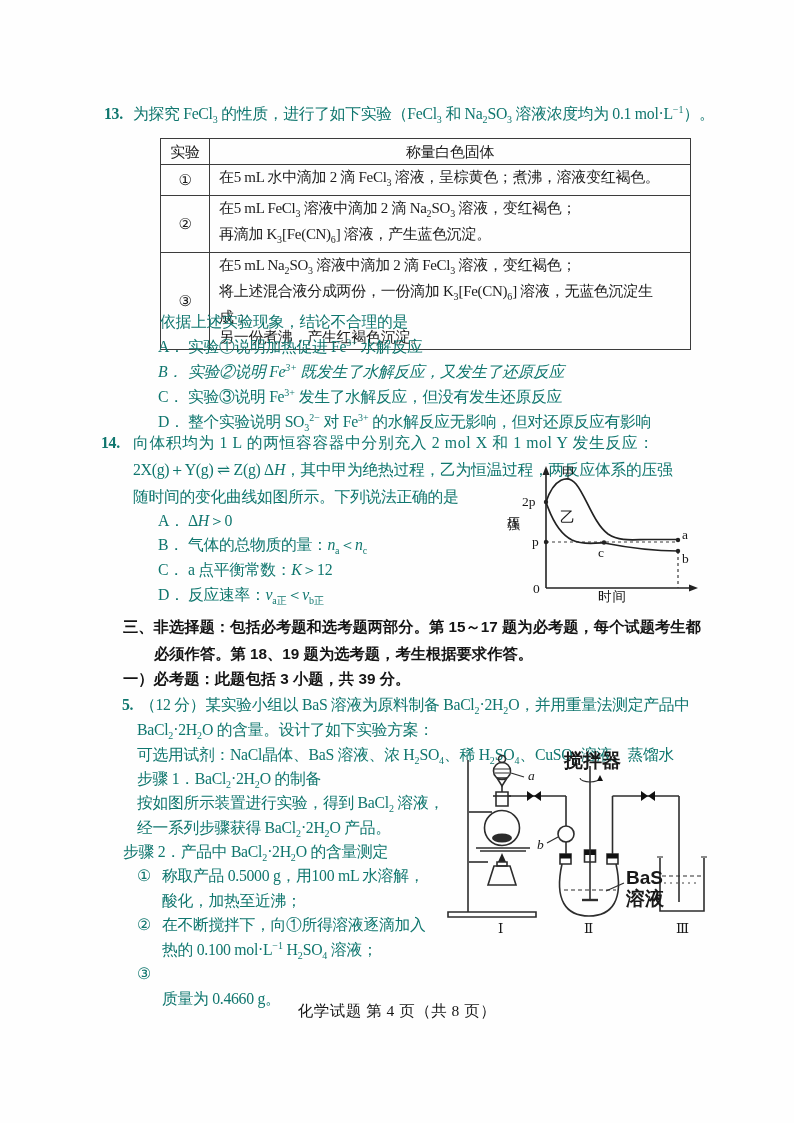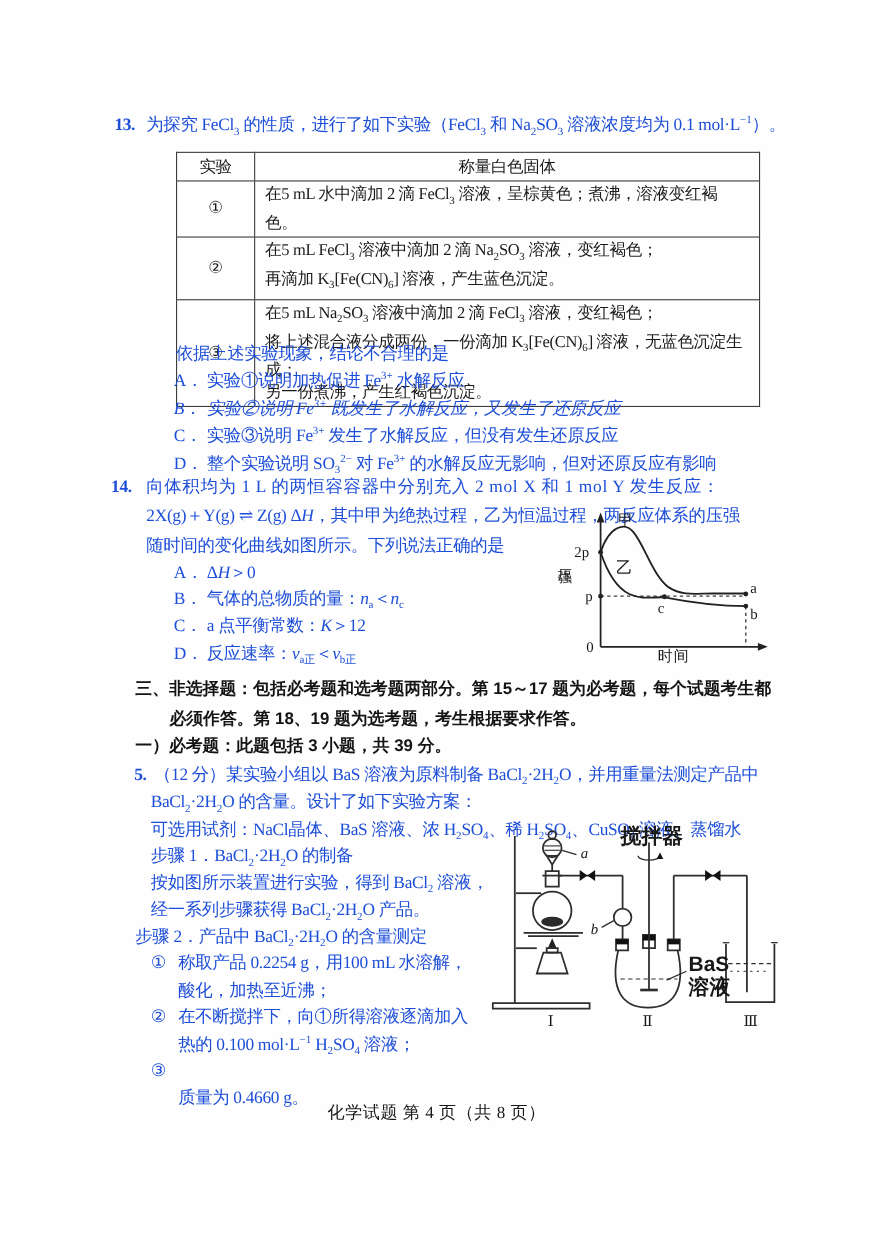--- a/index.html
+++ b/index.html
@@ -1,29 +1,29 @@
 <!DOCTYPE html>
 <html><head>
 <meta charset="utf-8">
 <style>
   html,body{margin:0;padding:0;background:#e8e8e8;}
   .page{position:relative;width:794px;height:1123px;margin:0 auto;background:#fefefe;overflow:hidden;
         font-family:"Liberation Serif","DejaVu Serif",serif;color:#1b1b1b;}
-  .t{position:absolute;white-space:nowrap;font-size:15.8px;line-height:1.25;letter-spacing:-0.3px;color:#1d4ed8;}
+  .t{position:absolute;white-space:nowrap;font-size:15.8px;line-height:1.25;letter-spacing:-0.3px;color:#0f766e;}
   .qnum{font-weight:700;}
   .hd{font-family:"Liberation Sans","DejaVu Sans",sans-serif;font-weight:700;font-size:15.3px;color:#141414;letter-spacing:0;}
   .opt-label{display:inline-block;width:30px;}
   sub,sup{font-size:10px;letter-spacing:0;}
   i{font-style:italic;font-family:"Liberation Serif",serif;}
 
   
   table.exp{position:absolute;left:160px;top:138px;width:531px;border-collapse:collapse;
             font-size:15px;line-height:20px;letter-spacing:-0.3px;}
   table.exp th,table.exp td{border:1.4px solid #3c3c3c;font-weight:400;padding:2px 9px;vertical-align:middle;}
-  table.exp .c1{width:44px;text-align:center;padding:2px 13px;}
+  table.exp .c1{width:44px;text-align:center;padding:2px 2px;}
   table.exp th{text-align:center;height:21px;}
 
   
   .graph{position:absolute;left:506px;top:462px;width:198px;height:142px;}
   .graph .lbl{position:absolute;font-size:13.5px;line-height:1;white-space:nowrap;color:#181818;}
   .graph .vert{writing-mode:vertical-rl;text-orientation:upright;letter-spacing:2px;font-size:13px;}
 
   
   .diagram{position:absolute;left:438px;top:750px;width:292px;height:190px;}
   .diagram .lbl{position:absolute;font-size:13.5px;line-height:1.1;white-space:nowrap;color:#181818;}
@@ -119,21 +119,21 @@
   <div class="t qnum" style="left:122px;top:695px;">5.</div>
   <div class="t" style="left:140px;top:695px;">（12 分）某实验小组以 BaS 溶液为原料制备 BaCl<sub>2</sub>·2H<sub>2</sub>O，并用重量法测定产品中</div>
   <div class="t" style="left:137px;top:720px;">BaCl<sub>2</sub>·2H<sub>2</sub>O 的含量。设计了如下实验方案：</div>
   <div class="t" style="left:137px;top:745px;">可选用试剂：NaCl晶体、BaS 溶液、浓 H<sub>2</sub>SO<sub>4</sub>、稀 H<sub>2</sub>SO<sub>4</sub>、CuSO<sub>4</sub> 溶液、蒸馏水</div>
   <div class="t" style="left:137px;top:769px;">步骤 1．BaCl<sub>2</sub>·2H<sub>2</sub>O 的制备</div>
   <div class="t" style="left:137px;top:793px;">按如图所示装置进行实验，得到 BaCl<sub>2</sub> 溶液，</div>
   <div class="t" style="left:137px;top:818px;">经一系列步骤获得 BaCl<sub>2</sub>·2H<sub>2</sub>O 产品。</div>
   <div class="t" style="left:123px;top:842px;">步骤 2．产品中 BaCl<sub>2</sub>·2H<sub>2</sub>O 的含量测定</div>
 
   <div class="t" style="left:137px;top:866px;">①</div>
-  <div class="t" style="left:162px;top:866px;">称取产品 0.2254 g，用100 mL 水溶解，</div>
+  <div class="t" style="left:162px;top:866px;">称取产品 0.5000 g，用100 mL 水溶解，</div>
   <div class="t" style="left:162px;top:891px;">酸化，加热至近沸；</div>
 
   <div class="t" style="left:137px;top:915px;">②</div>
   <div class="t" style="left:162px;top:915px;">在不断搅拌下，向①所得溶液逐滴加入</div>
   <div class="t" style="left:162px;top:940px;">热的 0.100 mol·L<sup>−1</sup> H<sub>2</sub>SO<sub>4</sub> 溶液；</div>
 
   <div class="t" style="left:137px;top:964px;">③</div>
   <div class="t" style="left:162px;top:989px;">质量为 0.4660 g。</div>
 
   <div class="diagram">

